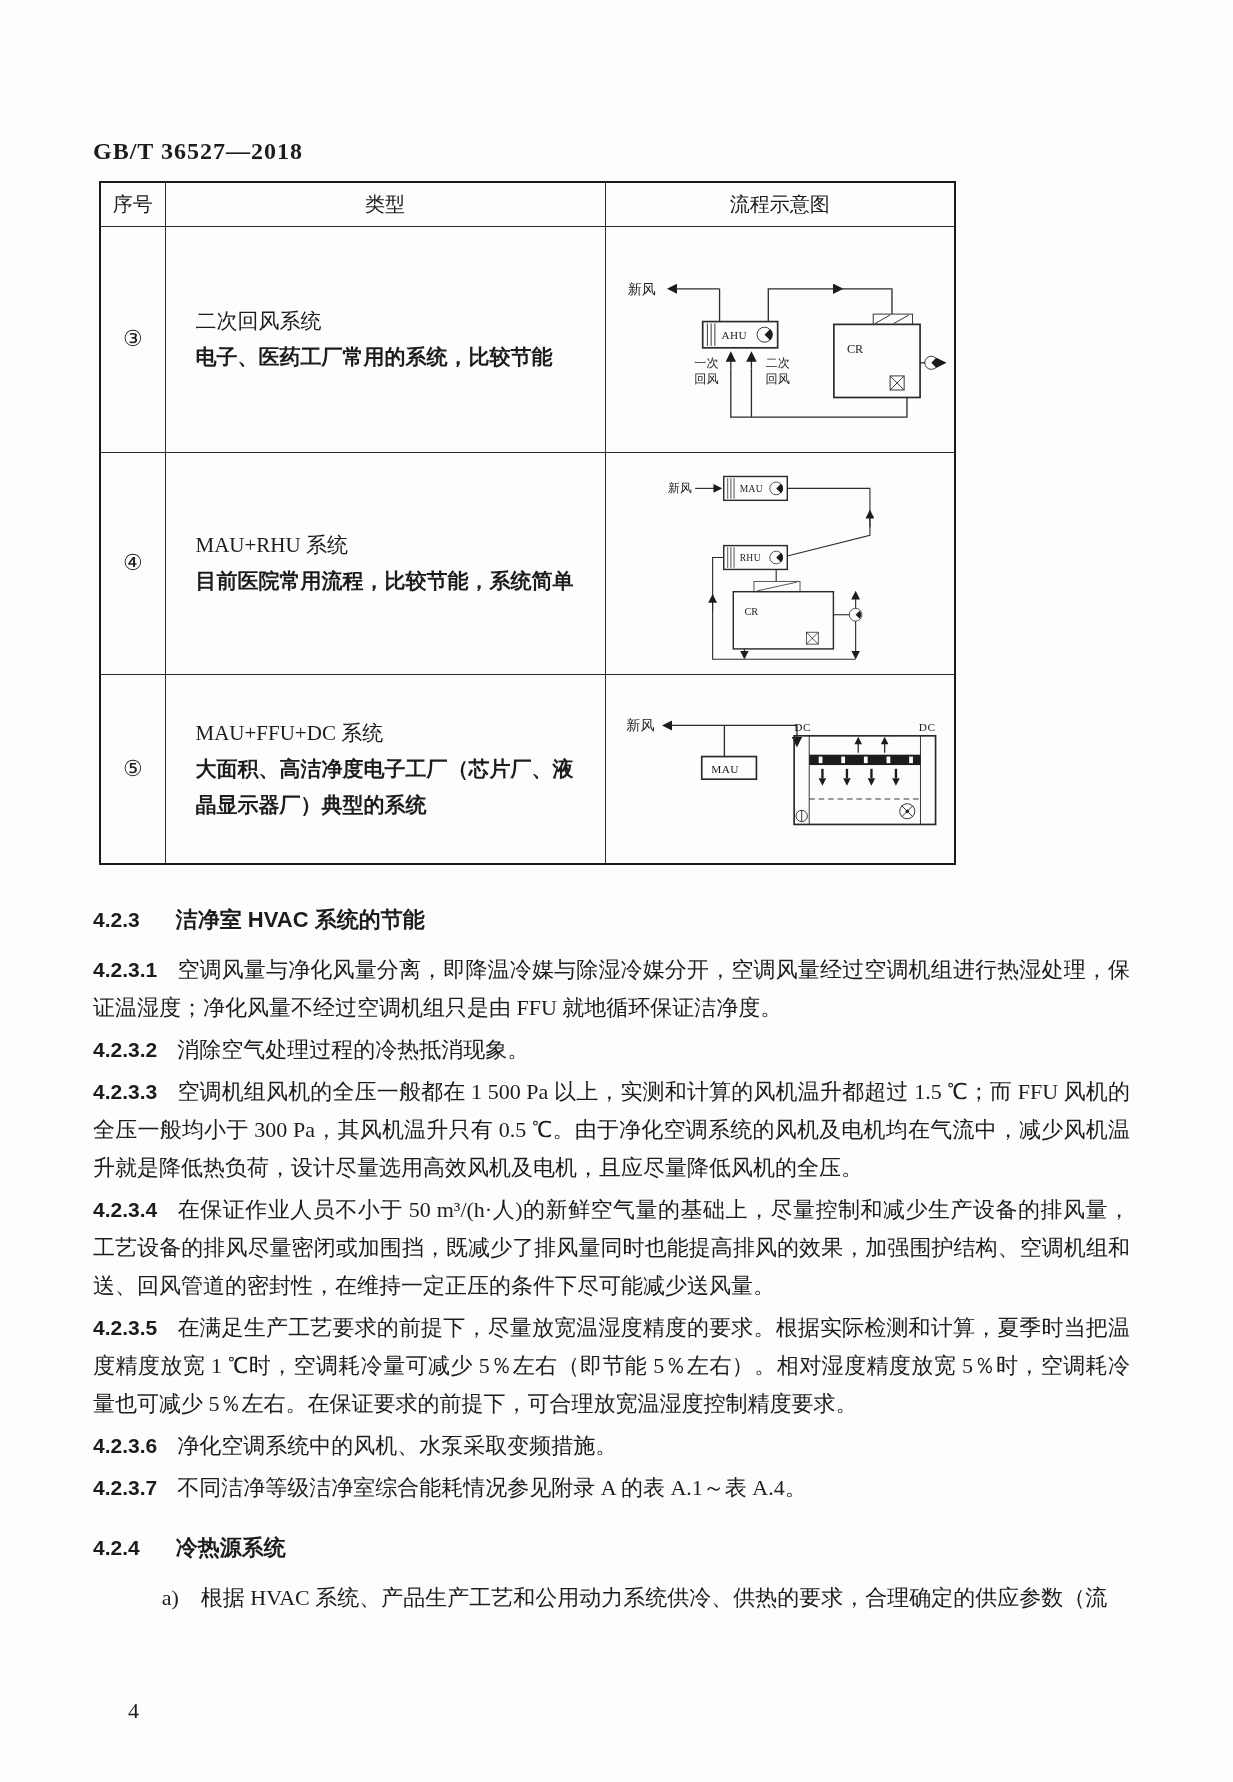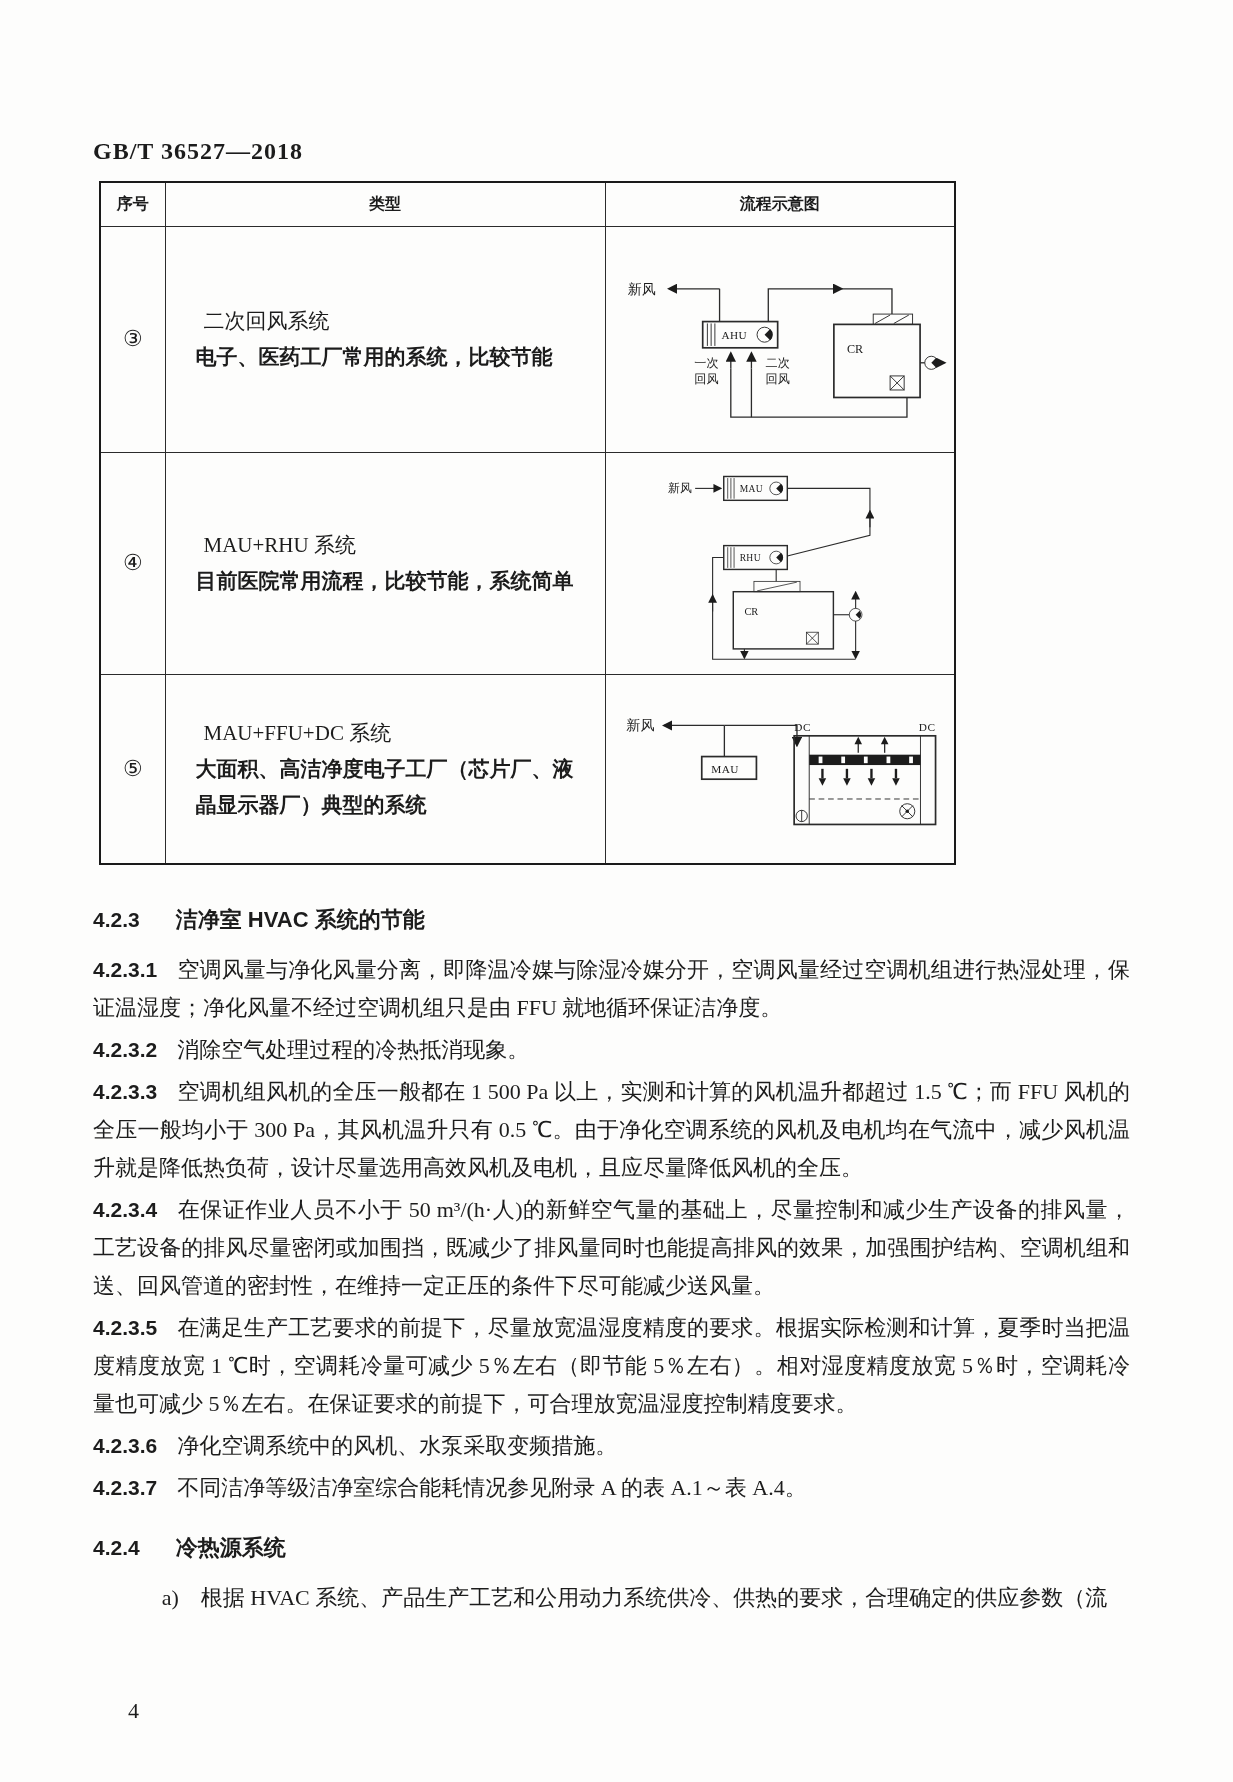--- a/index.html
+++ b/index.html
@@ -8,28 +8,28 @@
   .page {
     width:1233px; height:1782px; margin:0 auto; position:relative;
     background:#fdfdfc; padding:138px 103px 0 93px; overflow:hidden;
   }
   .doc-number { font-size:24px; font-weight:bold; letter-spacing:1px; }
   .table-title { text-align:center; font-size:21px; font-weight:bold; margin-top:44px;
                  font-family:"Liberation Sans", sans-serif; }
   table.spec-table { border-collapse:collapse; table-layout:fixed; width:857px;
                      margin:16px 0 0 6px; border:2.5px solid #1a1a1a; }
   .spec-table th, .spec-table td { border:1.5px solid #2b2b2b; vertical-align:middle; }
-  .spec-table th { height:44px; font-size:16px; font-weight:bold; text-align:center; }
+  .spec-table th { height:44px; font-size:20px; font-weight:normal; text-align:center; }
   .col-no   { width:65px; }
   .col-type { width:440px; }
   .col-diag { width:350px; }
   td.cell-no   { text-align:center; font-size:22px; }
   td.cell-type { padding:10px 18px 10px 30px; font-size:21px; line-height:36px; }
   td.cell-diag { text-align:center; padding:6px 2px; }
-  .type-title { display:block;margin-left:8px; }
+  .type-title { display:block; }
   .type-desc  { display:block;font-weight:bold; }
   .row3 td { height:226px; }
   .row4 td { height:217px; }
   .row5 td { height:190px; }
 
   svg text { font-family:"Liberation Serif", serif; fill:#1c1c1c; }
   svg .lbl   { font-size:15px; }
   svg .lbl2  { font-size:13px; }
   svg .unit  { font-size:12px; letter-spacing:0.5px; }
   svg .wire  { stroke:#2b2b2b; stroke-width:1.4; fill:none; }

